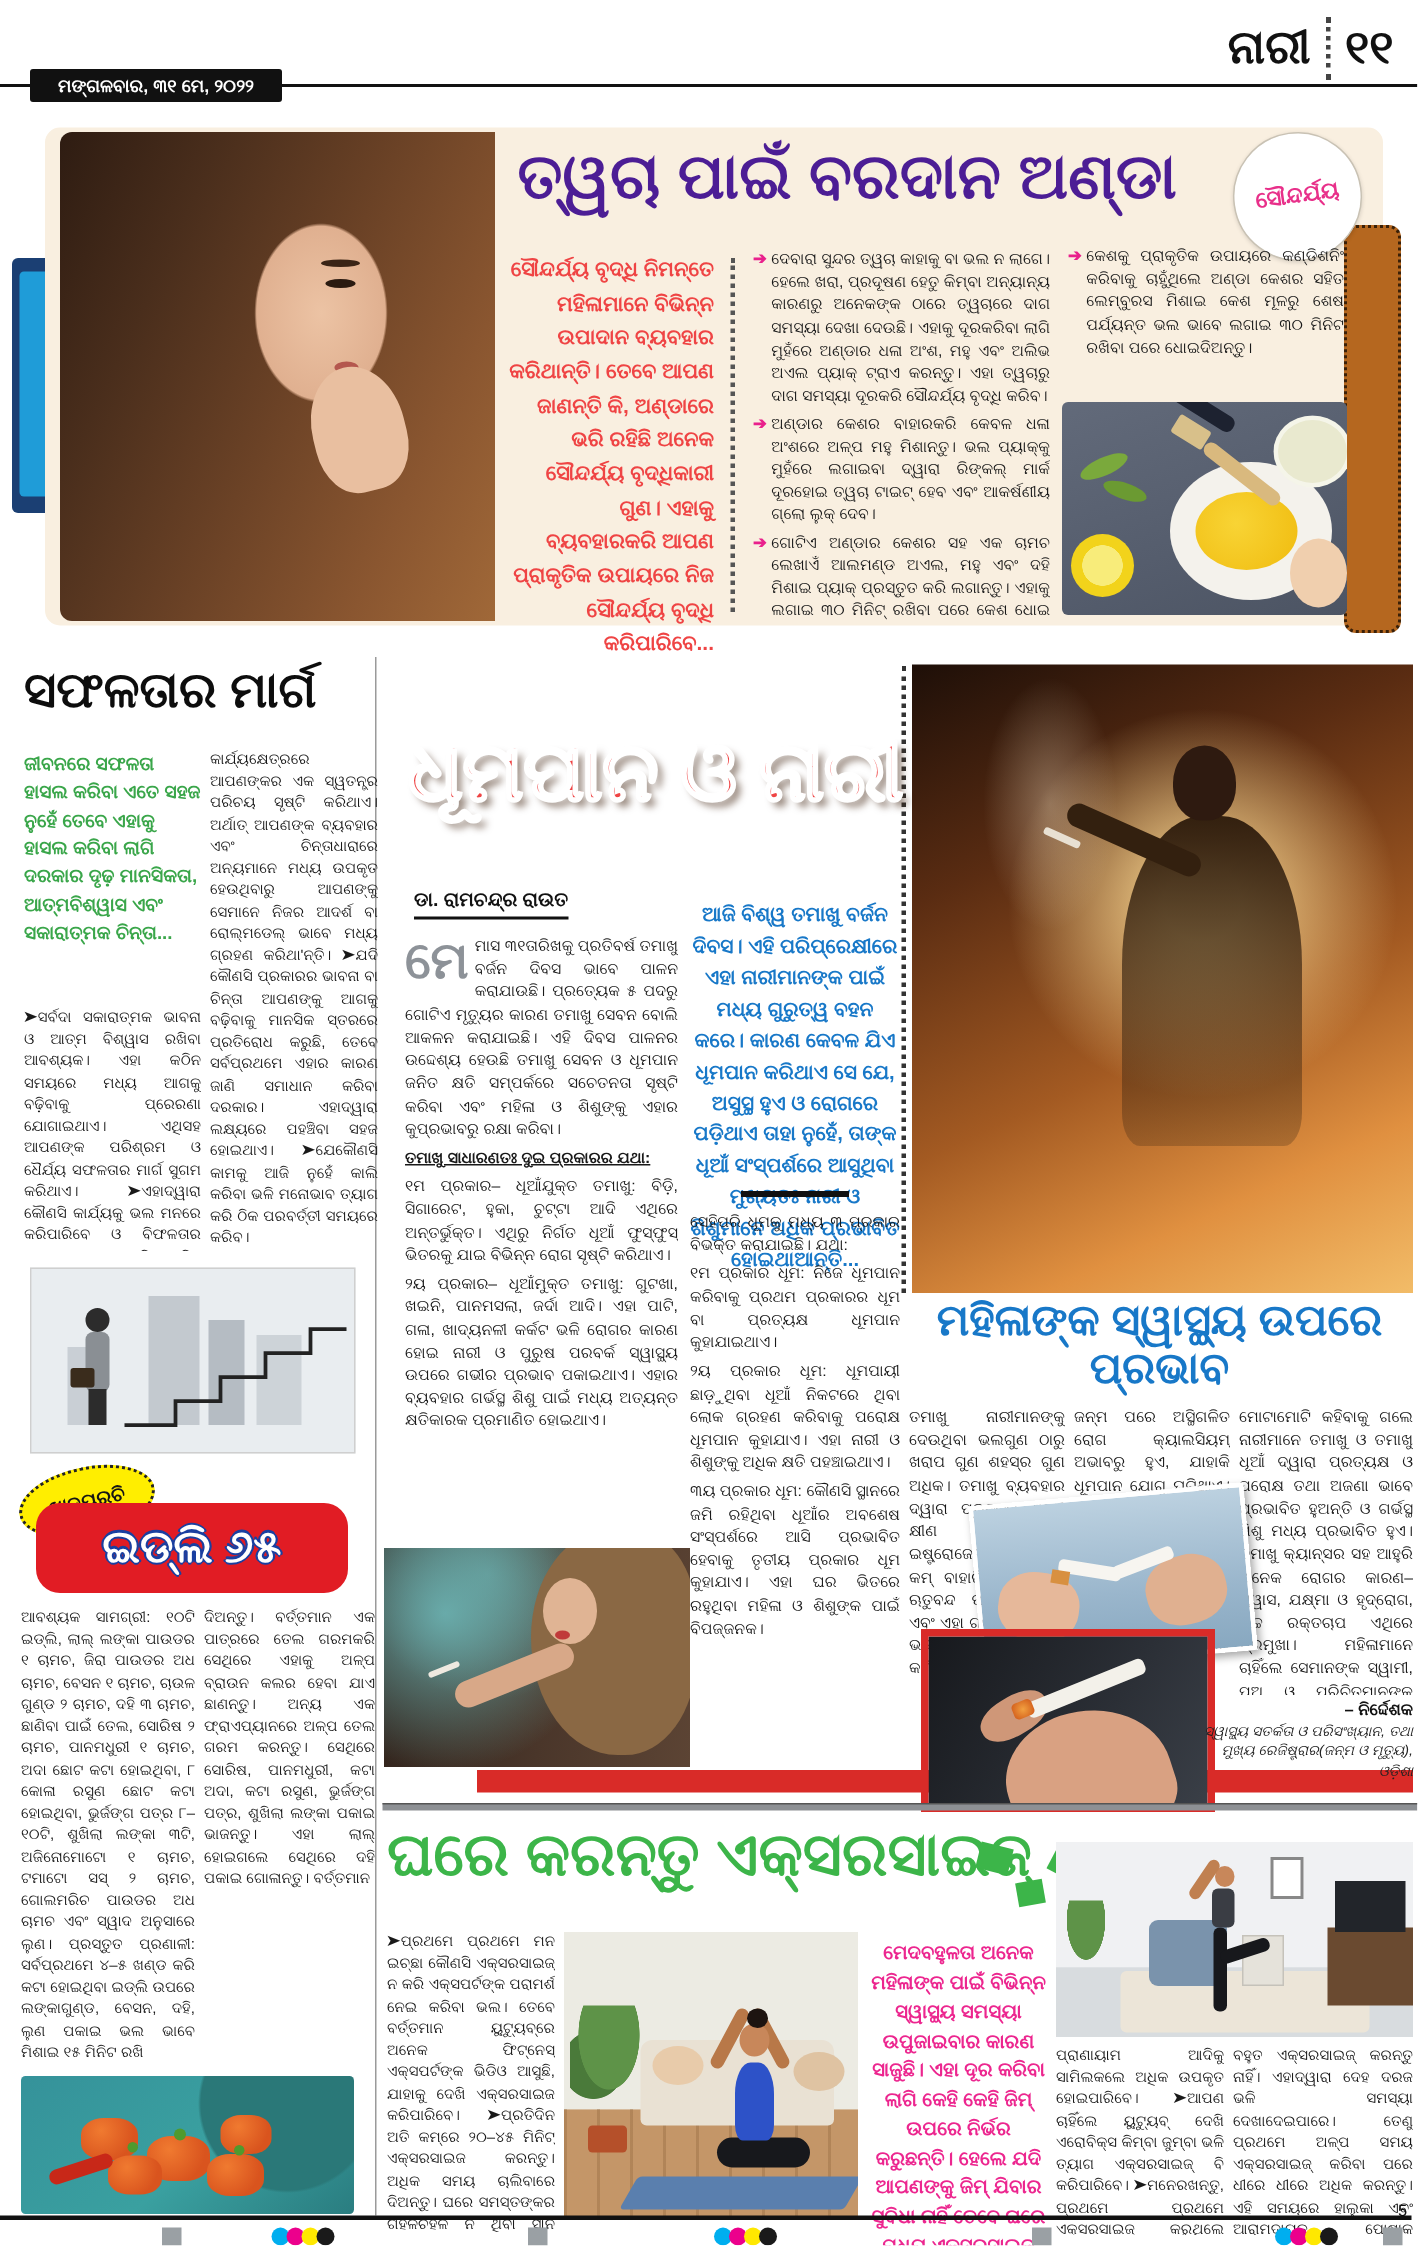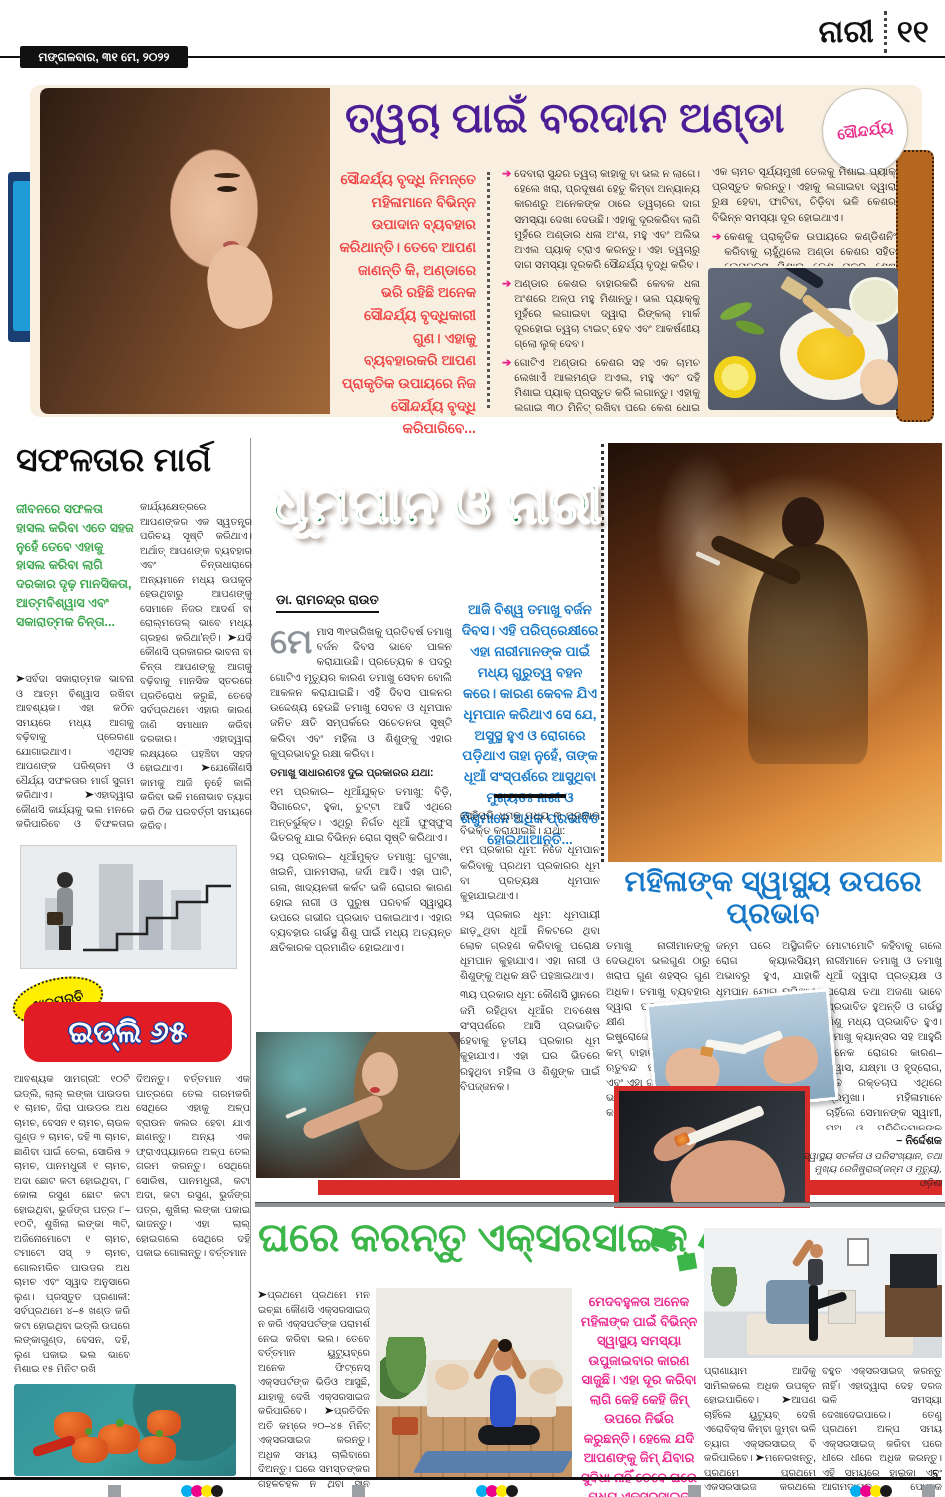--- a/index.html
+++ b/index.html
@@ -70,21 +70,21 @@
     text-shadow:-1.5px 0 #1a3fa0,1.5px 0 #1a3fa0,0 -1.5px #1a3fa0,0 1.5px #1a3fa0;}
   .recipe-col1{left:14px;top:1072px;width:116px;height:316px;font-size:10px;}
   .recipe-col2{left:136px;top:1072px;width:114px;height:316px;font-size:10px;}
   .photo-food{left:14px;top:1384px;width:222px;height:92px;overflow:hidden;border-radius:3px;
     background:radial-gradient(circle at 80% 20%,#2a7878 0 30%,rgba(0,0,0,0) 31%),
     linear-gradient(140deg,#35929a,#3aa0a0 55%,#2a7d80);}
   .food-chunk{background:radial-gradient(circle at 35% 30%,#f07a30,#d9541e 70%);border-radius:40%;}
   .food-green{background:#4f9a2e;border-radius:50%;}
   .food-chili{left:8%;top:62%;width:44px;height:10px;background:#c82818;border-radius:6px;transform:rotate(-18deg);}
   
-  .smoke-headline{left:272px;top:477px;width:430px;font-size:54px;font-weight:800;color:#15803d;line-height:1.0;
+  .smoke-headline{left:272px;top:488px;width:430px;font-size:54px;font-weight:800;color:#ef4444;line-height:1.0;
     -webkit-text-stroke:2px #fff;text-shadow:4px 4px 5px rgba(60,30,10,.5);}
   .smoke-byline{left:276px;top:592px;font-size:13px;font-weight:800;color:#111;border-bottom:2.5px solid #111;padding-bottom:3px;}
   .smoke-col1{left:270px;top:624px;width:182px;height:404px;}
   .smoke-blue{left:460px;top:600px;width:140px;height:188px;font-size:13.5px;font-weight:700;color:#1878c8;
     text-align:center;line-height:1.55;}
   .smoke-rule{left:494px;top:794px;width:72px;height:4px;background:#111;}
   .smoke-col2{left:460px;top:808px;width:140px;height:392px;}
   .dot-border{left:601px;top:444px;width:0;height:418px;border-left:3px dotted #333;}
   .photo-smoke-orange{left:608px;top:443px;width:334px;height:419px;overflow:hidden;
     background:radial-gradient(circle at 58% 38%,rgba(252,220,150,.85) 0 8%,rgba(252,220,150,0) 40%),
@@ -208,21 +208,20 @@
         <span class="arr">➔</span>
         <span>ଅଣ୍ଡାର କେଶର ବାହାରକରି କେବଳ ଧଳା ଅଂଶରେ ଅଳ୍ପ ମହୁ ମିଶାନ୍ତୁ। ଭଲ ପ୍ୟାକ୍‌କୁ ମୁହଁରେ ଲଗାଇବା ଦ୍ୱାରା ରିଙ୍କଲ୍ ମାର୍କ ଦୂରହୋଇ ତ୍ୱଚା ଟାଇଟ୍ ହେବ ଏବଂ ଆକର୍ଷଣୀୟ ଗ୍ଲୋ ଲୁକ୍ ଦେବ।</span>
       </div>
     <div class="bul">
         <span class="arr">➔</span>
         <span>ଗୋଟିଏ ଅଣ୍ଡାର କେଶର ସହ ଏକ ଚାମଚ ଲେଖାଏଁ ଆଲମଣ୍ଡ ଅଏଲ, ମହୁ ଏବଂ ଦହି ମିଶାଇ ପ୍ୟାକ୍ ପ୍ରସ୍ତୁତ କରି ଲଗାନ୍ତୁ। ଏହାକୁ ଲଗାଇ ୩୦ ମିନିଟ୍ ରଖିବା ପରେ କେଶ ଧୋଇ ଦିଅନ୍ତୁ। ଏହା କେଶକୁ ମଜଭୂତ କରିବା ସହ ସାଇନ୍ ମଧ୍ୟ କରିଥାଏ।</span>
       </div>
 
   </div>
   <div class="abs beauty-col3 body-txt">
-    <p>ଏକ ଚାମଚ ସୂର୍ଯ୍ୟମୁଖୀ ତେଲକୁ ମିଶାଇ ପ୍ୟାକ୍ ପ୍ରସ୍ତୁତ କରନ୍ତୁ। ଏହାକୁ ଲଗାଇବା ଦ୍ୱାରା ରୁକ୍ଷ ହେବା, ଫାଟିବା, ଚିଡ଼ିବା ଭଳି କେଶର ବିଭିନ୍ନ ସମସ୍ୟା ଦୂର ହୋଇଥାଏ।</p>
     <div class="bul">
         <span class="arr">➔</span>
         <span>କେଶକୁ ପ୍ରାକୃତିକ ଉପାୟରେ କଣ୍ଡିଶନିଂ କରିବାକୁ ଚାହୁଁଥିଲେ ଅଣ୍ଡା କେଶର ସହିତ ଲେମ୍ବୁରସ ମିଶାଇ କେଶ ମୂଳରୁ ଶେଷ ପର୍ଯ୍ୟନ୍ତ ଭଲ ଭାବେ ଲଗାଇ ୩୦ ମିନିଟ ରଖିବା ପରେ ଧୋଇଦିଅନ୍ତୁ।</span>
       </div>
   </div>
   <div class="abs photo-egg">
     <div class="abs egg-leaf"></div>
     <div class="abs egg-leaf2"></div>
     <div class="abs egg-brush"></div>
     <div class="abs egg-bristle"></div>
@@ -277,21 +276,21 @@
     <div class="abs so-smoke"></div>
     <div class="abs so-torso"></div>
     <div class="abs so-head"></div>
     <div class="abs so-arm"></div>
     <div class="abs so-cig"></div>
   </div>
   <div class="abs smoke-headline">ଧୂମପାନ ଓ ନାରୀ</div>
   <div class="abs smoke-byline">ଡା. ରାମଚନ୍ଦ୍ର ରାଉତ</div>
   <div class="abs smoke-col1 body-txt">
     <p><span style="float:left;font-size:34px;line-height:.9;color:#8d9298;font-weight:800;margin:2px 4px 0 0;">ମେ</span><span>ମାସ ୩୧ତାରିଖକୁ ପ୍ରତିବର୍ଷ ତମାଖୁ ବର୍ଜନ ଦିବସ ଭାବେ ପାଳନ କରାଯାଉଛି। ପ୍ରତ୍ୟେକ ୫ ପଦରୁ ଗୋଟିଏ ମୃତ୍ୟୁର କାରଣ ତମାଖୁ ସେବନ ବୋଲି ଆକଳନ କରାଯାଇଛି। ଏହି ଦିବସ ପାଳନର ଉଦ୍ଦେଶ୍ୟ ହେଉଛି ତମାଖୁ ସେବନ ଓ ଧୂମପାନ ଜନିତ କ୍ଷତି ସମ୍ପର୍କରେ ସଚେତନତା ସୃଷ୍ଟି କରିବା ଏବଂ ମହିଳା ଓ ଶିଶୁଙ୍କୁ ଏହାର କୁପ୍ରଭାବରୁ ରକ୍ଷା କରିବା।</span></p>
-    <p style="font-weight:800;">ତମାଖୁ ସାଧାରଣତଃ ଦୁଇ ପ୍ରକାରର ଯଥା:</p>
+    <p style="font-weight:800;text-decoration:underline;">ତମାଖୁ ସାଧାରଣତଃ ଦୁଇ ପ୍ରକାରର ଯଥା:</p>
     <p>୧ମ ପ୍ରକାର– ଧୂଆଁଯୁକ୍ତ ତମାଖୁ: ବିଡ଼ି, ସିଗାରେଟ, ହୁକା, ଚୁଟ୍ଟା ଆଦି ଏଥିରେ ଅନ୍ତର୍ଭୁକ୍ତ। ଏଥିରୁ ନିର୍ଗତ ଧୂଆଁ ଫୁସ୍‌ଫୁସ୍ ଭିତରକୁ ଯାଇ ବିଭିନ୍ନ ରୋଗ ସୃଷ୍ଟି କରିଥାଏ।</p>
     <p>୨ୟ ପ୍ରକାର– ଧୂଆଁମୁକ୍ତ ତମାଖୁ: ଗୁଟଖା, ଖଇନି, ପାନମସଲା, ଜର୍ଦା ଆଦି। ଏହା ପାଟି, ଗଳା, ଖାଦ୍ୟନଳୀ କର୍କଟ ଭଳି ରୋଗର କାରଣ ହୋଇ ନାରୀ ଓ ପୁରୁଷ ପରବର୍କ ସ୍ୱାସ୍ଥ୍ୟ ଉପରେ ଗଭୀର ପ୍ରଭାବ ପକାଇଥାଏ। ଏହାର ବ୍ୟବହାର ଗର୍ଭସ୍ଥ ଶିଶୁ ପାଇଁ ମଧ୍ୟ ଅତ୍ୟନ୍ତ କ୍ଷତିକାରକ ପ୍ରମାଣିତ ହୋଇଥାଏ।</p>
   </div>
   <div class="abs smoke-blue">ଆଜି ବିଶ୍ୱ ତମାଖୁ ବର୍ଜନ ଦିବସ। ଏହି ପରିପ୍ରେକ୍ଷୀରେ ଏହା ନାରୀମାନଙ୍କ ପାଇଁ ମଧ୍ୟ ଗୁରୁତ୍ୱ ବହନ କରେ। କାରଣ କେବଳ ଯିଏ ଧୂମପାନ କରିଥାଏ ସେ ଯେ, ଅସୁସ୍ଥ ହୁଏ ଓ ରୋଗରେ ପଡ଼ିଥାଏ ତାହା ନୁହେଁ, ତାଙ୍କ ଧୂଆଁ ସଂସ୍ପର୍ଶରେ ଆସୁଥିବା ମୁଖ୍ୟତଃ ନାରୀ ଓ ଶିଶୁମାନେ ଅଧିକ ପ୍ରଭାବିତ ହୋଇଥାଆନ୍ତି...</div>
   <div class="abs smoke-rule"></div>
   <div class="abs smoke-col2 body-txt">
     <p>ସେହିପରି ଧୂମକୁ ମଧ୍ୟ ୩ ପ୍ରକାର ବିଭକ୍ତ କରାଯାଇଛି। ଯଥା:</p>
     <p>୧ମ ପ୍ରକାର ଧୂମ: ନିଜେ ଧୂମପାନ କରିବାକୁ ପ୍ରଥମ ପ୍ରକାରର ଧୂମ ବା ପ୍ରତ୍ୟକ୍ଷ ଧୂମପାନ କୁହାଯାଇଥାଏ।</p>
     <p>୨ୟ ପ୍ରକାର ଧୂମ: ଧୂମପାୟୀ ଛାଡ଼ୁଥିବା ଧୂଆଁ ନିକଟରେ ଥିବା ଲୋକ ଗ୍ରହଣ କରିବାକୁ ପରୋକ୍ଷ ଧୂମପାନ କୁହାଯାଏ। ଏହା ନାରୀ ଓ ଶିଶୁଙ୍କୁ ଅଧିକ କ୍ଷତି ପହଞ୍ଚାଇଥାଏ।</p>
     <p>୩ୟ ପ୍ରକାର ଧୂମ: କୌଣସି ସ୍ଥାନରେ ଜମି ରହିଥିବା ଧୂଆଁର ଅବଶେଷ ସଂସ୍ପର୍ଶରେ ଆସି ପ୍ରଭାବିତ ହେବାକୁ ତୃତୀୟ ପ୍ରକାର ଧୂମ କୁହାଯାଏ। ଏହା ଘର ଭିତରେ ରହୁଥିବା ମହିଳା ଓ ଶିଶୁଙ୍କ ପାଇଁ ବିପଜ୍ଜନକ।</p>

